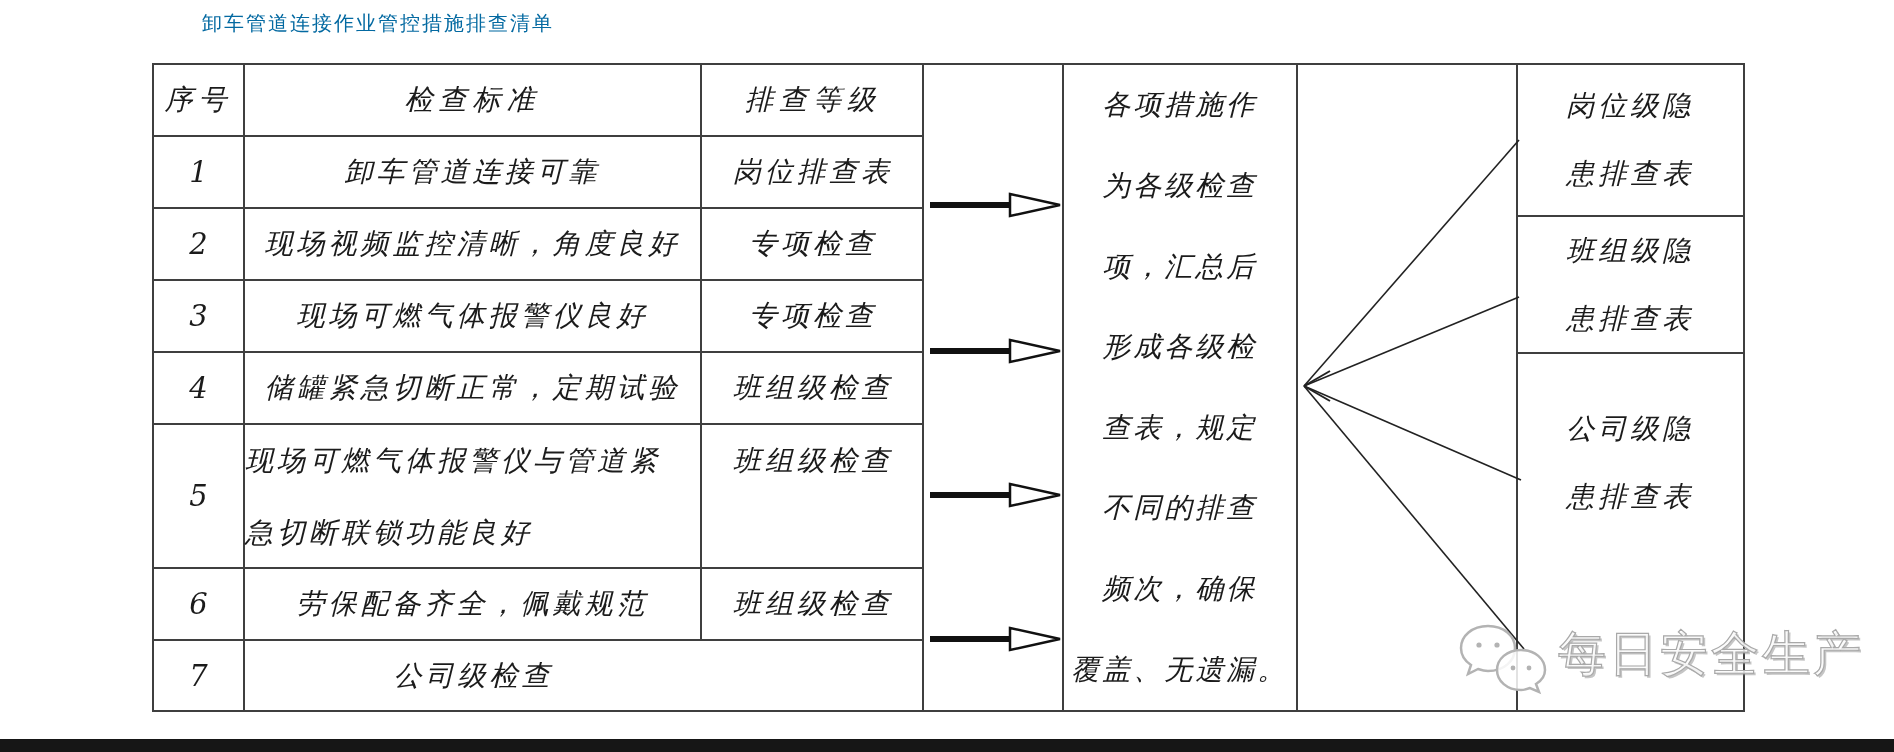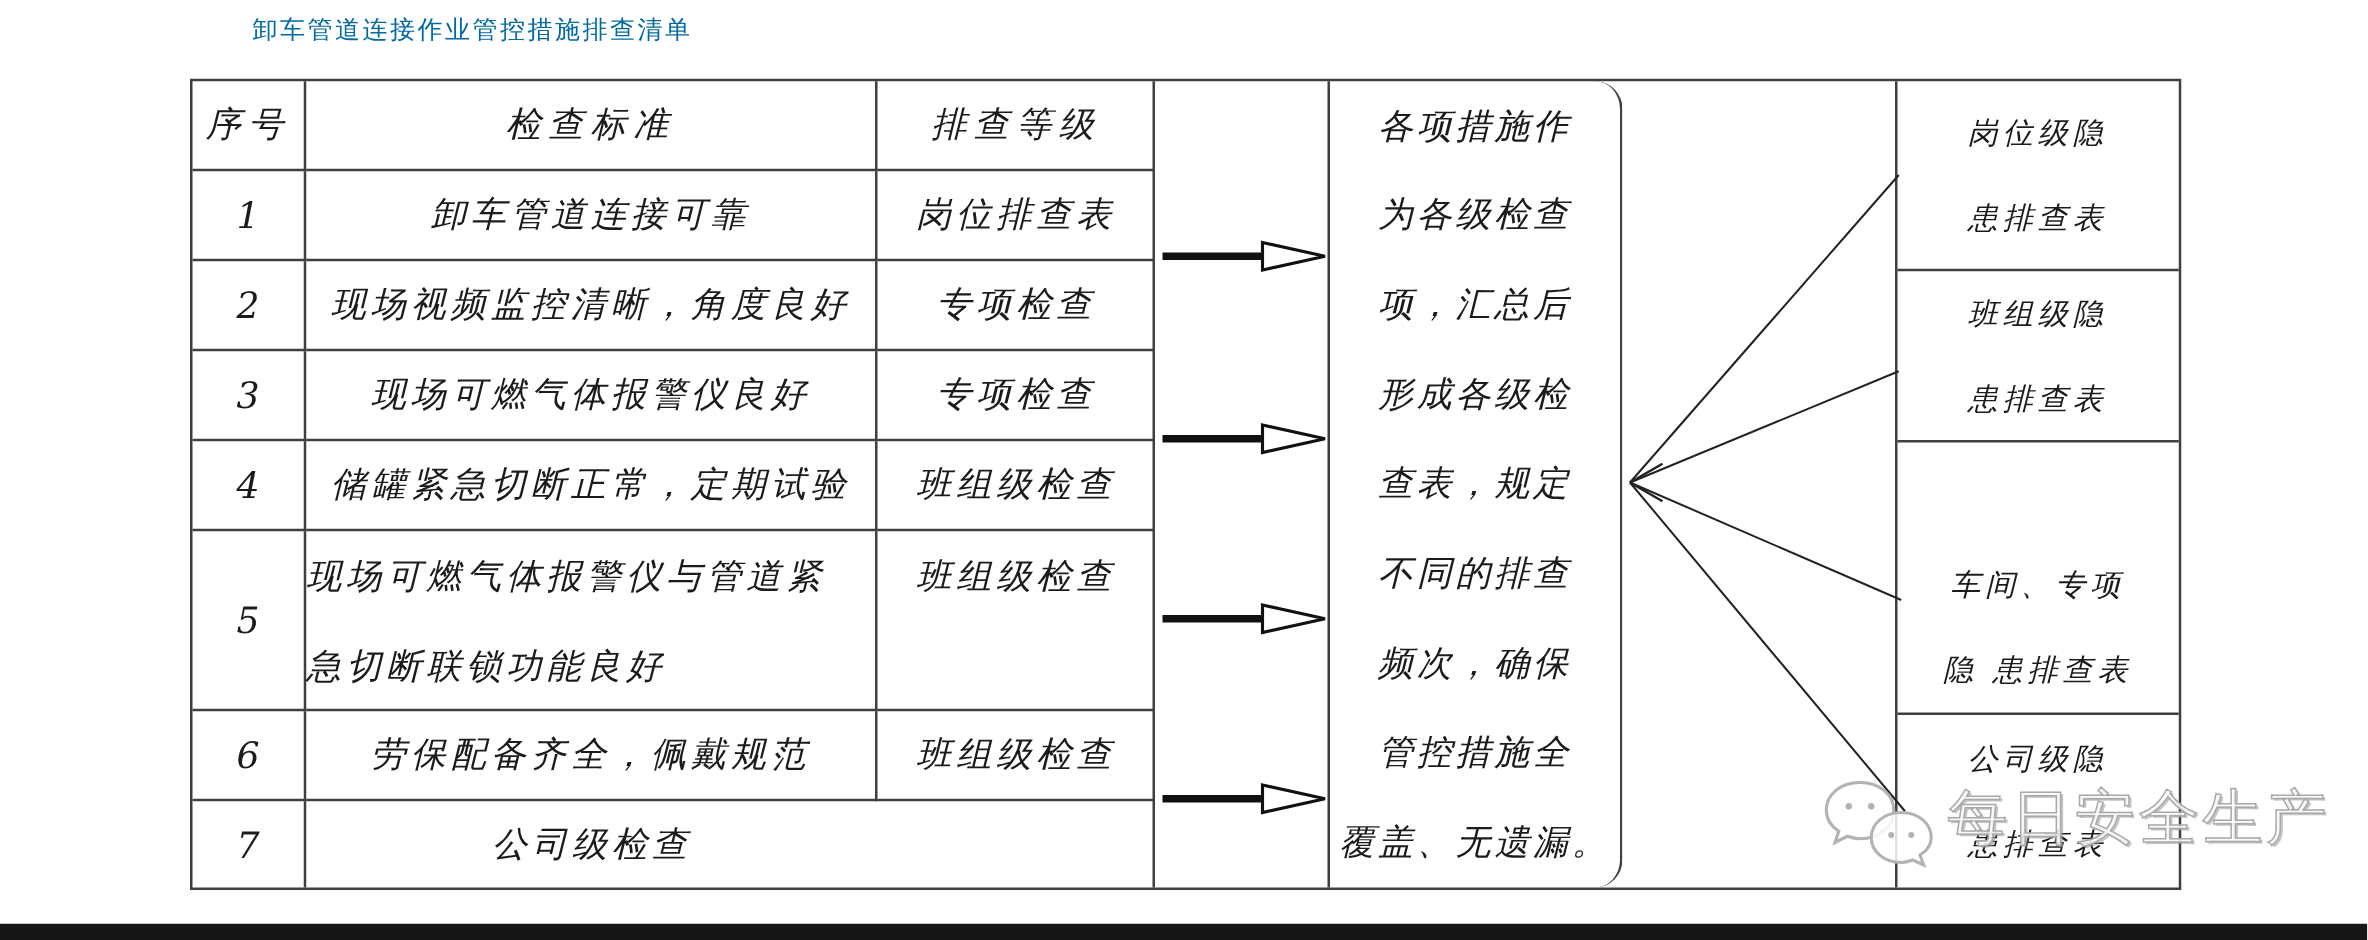--- a/index.html
+++ b/index.html
@@ -34,36 +34,35 @@
     white-space:normal;justify-content:flex-start;text-align:left;
     padding:0 10px 0 0;line-height:72px;display:block;
   }
   
   .gap-arrows{width:140px;box-sizing:border-box;border-right:2px solid #3f3f3f;}
   
   .summary{
     width:235px;box-sizing:border-box;border-right:2px solid #3f3f3f;
     display:flex;flex-direction:column;justify-content:space-around;
     text-align:center;
-    border-radius:22px;
   }
   .summary .sline{font-size:28px;letter-spacing:3px;white-space:nowrap;color:#1b1b1b;}
   
   .gap-fan{width:220px;box-sizing:border-box;border-right:2px solid #3f3f3f;}
   
   .outputs{
     width:226px;display:grid;grid-template-rows:152px 137px 218px 1fr;
   }
   .obox{
     box-sizing:border-box;display:flex;flex-direction:column;
     align-items:center;justify-content:center;
   }
   .obox.bb{border-bottom:2px solid #3f3f3f;}
   .obox.low{justify-content:flex-end;}
-  .obox .oline{font-size:24px;letter-spacing:4px;line-height:68px;white-space:nowrap;color:#1b1b1b;}
+  .obox .oline{font-size:28px;letter-spacing:4px;line-height:68px;white-space:nowrap;color:#1b1b1b;}
   
   #overlay{position:absolute;left:0;top:0;width:1894px;height:752px;pointer-events:none;}
   
   #watermark{
     position:absolute;left:1458px;top:622px;display:flex;align-items:flex-start;z-index:5;
   }
   #watermark .wm-text{
     font-size:48px;letter-spacing:3px;white-space:nowrap;
     color:rgba(250,250,250,0.85);
     -webkit-text-stroke:1.2px #a9a9a9;
@@ -119,38 +118,33 @@
     <div class="gap-arrows"></div>
 
     <div class="summary">
       <div class="sline">各项措施作</div>
       <div class="sline">为各级检查</div>
       <div class="sline">项，汇总后</div>
       <div class="sline">形成各级检</div>
       <div class="sline">查表，规定</div>
       <div class="sline">不同的排查</div>
       <div class="sline">频次，确保</div>
-      <div class="sline">管控措施全</div>
       <div class="sline">覆盖、无遗漏。</div>
     </div>
 
     <div class="gap-fan"></div>
 
     <div class="outputs">
       <div class="obox bb">
         <div class="oline">岗位级隐</div>
         <div class="oline">患排查表</div>
       </div>
       <div class="obox bb">
         <div class="oline">班组级隐</div>
         <div class="oline">患排查表</div>
-      </div>
-      <div class="obox bb low">
-        <div class="oline">车间、专项</div>
-        <div class="oline">隐 患排查表</div>
       </div>
       <div class="obox">
         <div class="oline">公司级隐</div>
         <div class="oline">患排查表</div>
       </div>
     </div>
   </div>
 
   <svg id="overlay" viewBox="0 0 1894 752" xmlns="http://www.w3.org/2000/svg">
 

